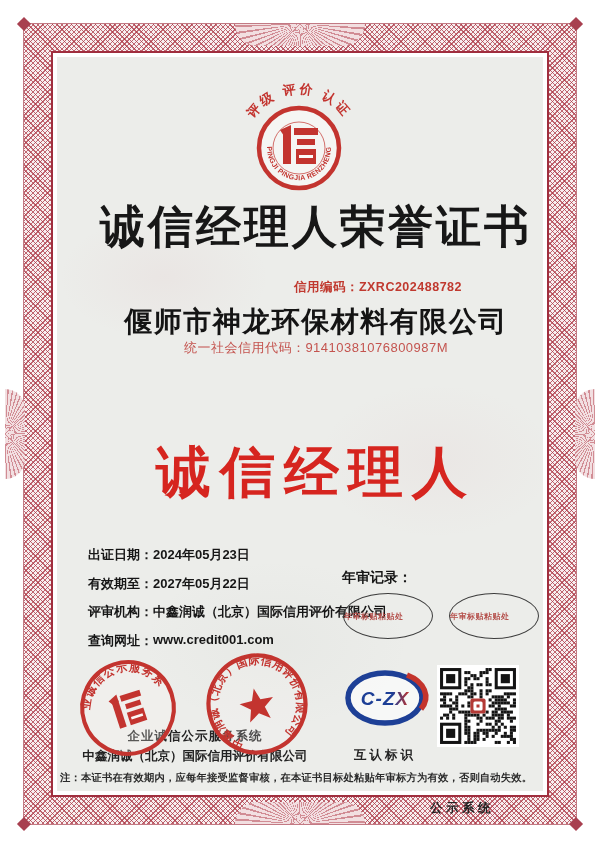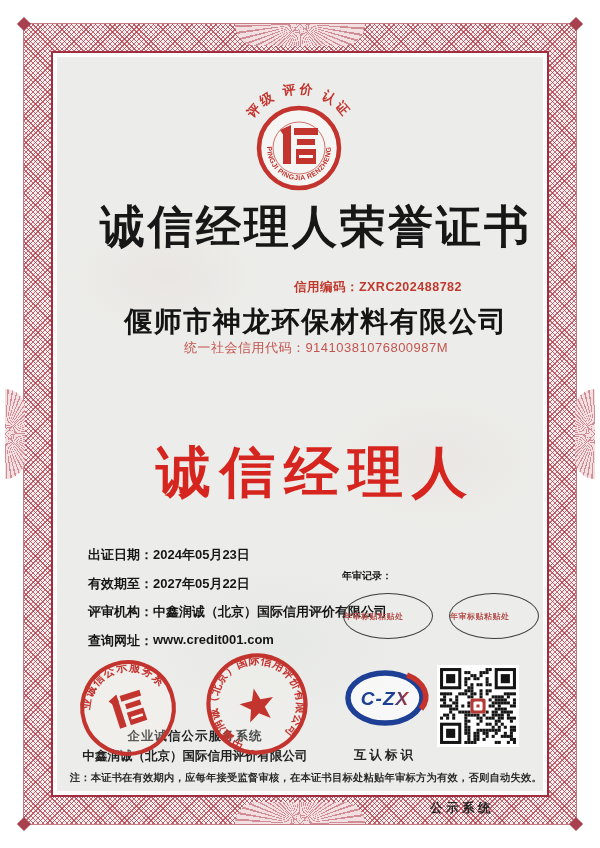--- a/index.html
+++ b/index.html
@@ -31,32 +31,32 @@
   .title{top:197px;font-size:45px;font-weight:bold;color:#171717;letter-spacing:3px;}
   .subtitle{top:253px;font-size:14.5px;font-weight:bold;color:#141414;letter-spacing:2.3px;}
   .credit-line{top:279px;right:138px;font-size:12.5px;font-weight:bold;color:#c0392f;letter-spacing:.5px;}
   .company{top:303px;font-size:28px;font-weight:bold;color:#141414;letter-spacing:1.5px;}
   .uscc{top:339px;font-size:13px;font-weight:normal;color:#c4544f;letter-spacing:.5px;}
   .person{top:367px;font-size:45px;font-weight:bold;color:#111;letter-spacing:10px;}
   .honor{top:436px;font-size:55px;font-weight:bold;color:#d6251f;letter-spacing:9px;}
   .details{left:88px;top:546px;}
   .detail-row{display:flex;margin-bottom:10.5px;font-size:13px;font-weight:bold;color:#161616;}
   .detail-row .lab{white-space:nowrap;}
-  .ar-label{left:342px;top:569px;font-size:10px;font-weight:bold;color:#161616;}
+  .ar-label{left:342px;top:569px;font-size:14px;font-weight:bold;color:#161616;}
   .sticker{position:absolute;width:88px;height:44px;border:1.6px solid #3c3c3c;border-radius:50%;
            display:flex;align-items:center;justify-content:flex-start;}
   .sticker span{font-size:8px;color:#b5504c;font-weight:bold;letter-spacing:.5px;}
   .captions{left:56px;top:728px;width:278px;text-align:center;z-index:1;}
   .cap1{font-size:12.5px;font-weight:bold;color:#222;letter-spacing:1px;}
   .cap2{font-size:12.5px;font-weight:bold;color:#222;margin-top:3px;letter-spacing:0px;}
   .seal{z-index:2;}
   .czx-cap{left:337px;top:747px;width:96px;text-align:center;font-size:12.5px;font-weight:bold;color:#222;letter-spacing:3px;}
   .qr-box{left:437px;top:665px;width:82px;height:82px;}
   .qr-cap{left:430px;top:752px;width:96px;text-align:left;font-size:12.5px;font-weight:bold;color:#222;margin-top:48px;}
-  .note{left:60px;top:771px;width:482px;font-size:10.3px;font-weight:bold;color:#2b2b2b;letter-spacing:.2px;text-align:right;}
+  .note{left:60px;top:771px;width:482px;font-size:10.3px;font-weight:bold;color:#2b2b2b;letter-spacing:.2px;}
 </style>
 </head>
 <body>
 
 <div class="cert">
 
   <div class="hatch">
     <div class="hatch-hole"></div>
   </div>
   <div class="fan top"></div>

